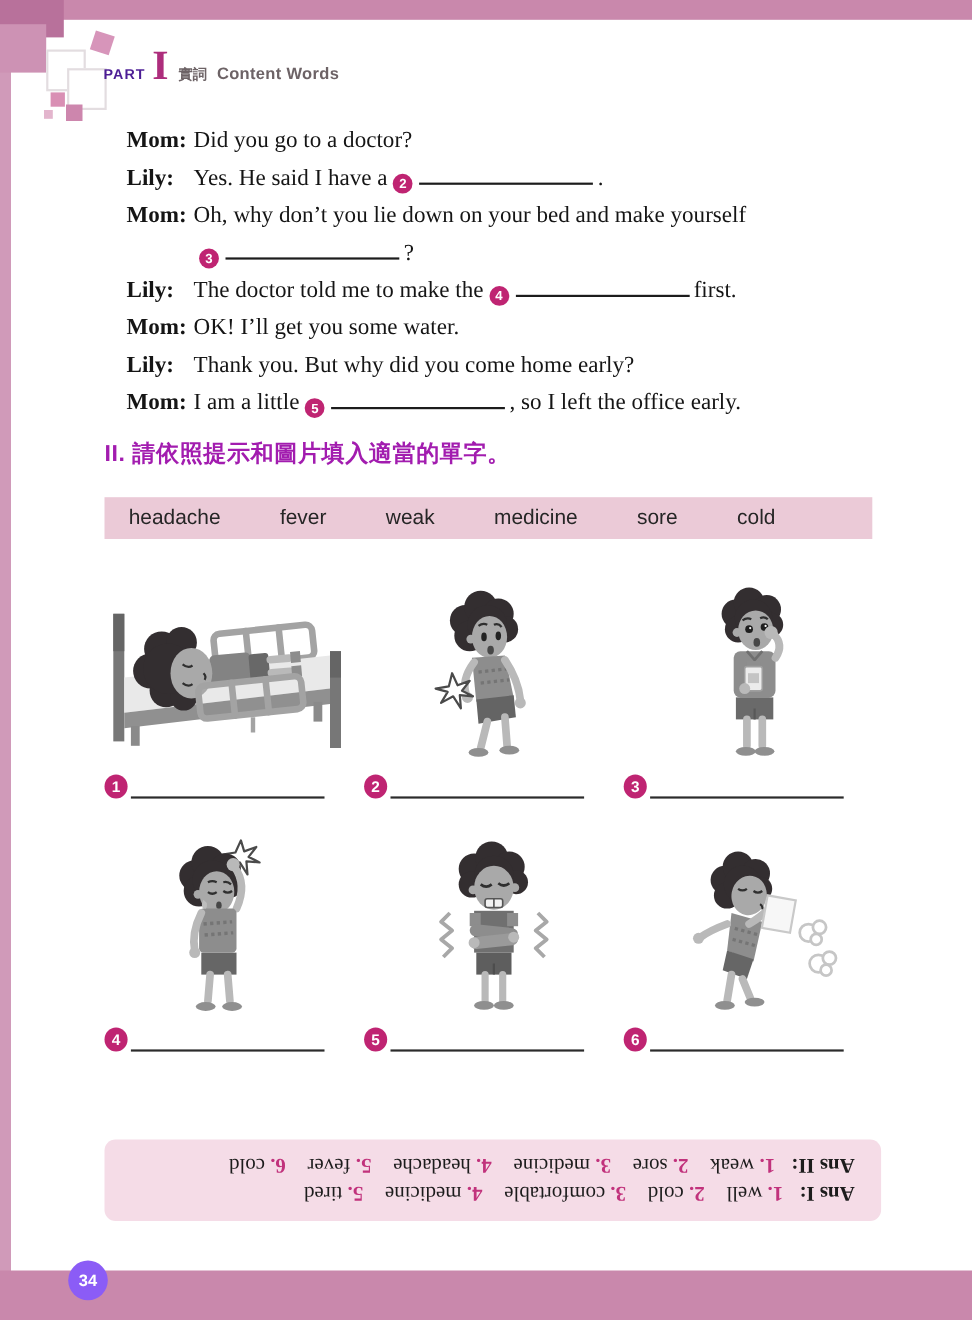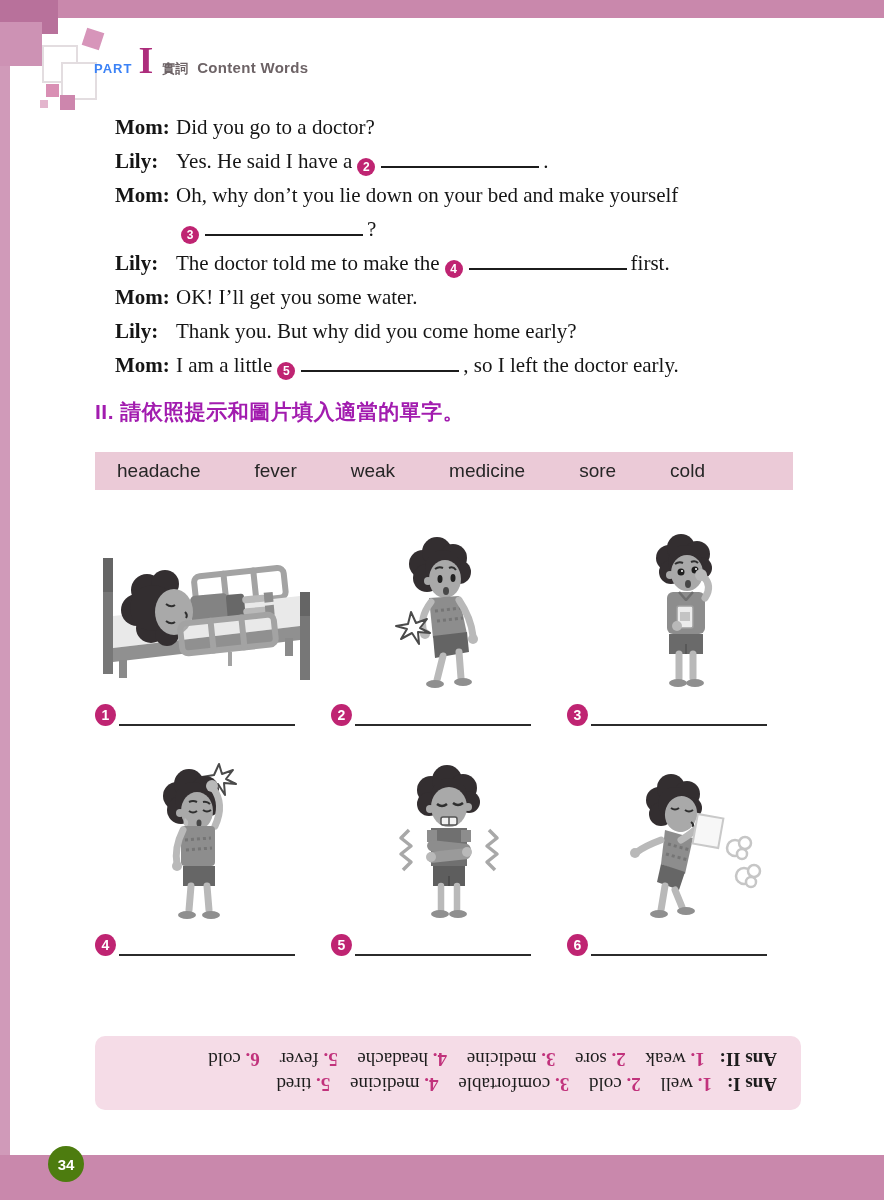--- a/index.html
+++ b/index.html
@@ -13,27 +13,27 @@
   .deco{position:absolute;}
   .sq-a{left:0;top:0;width:58px;height:34px;background:#b8719b;}
   .sq-b{left:0;top:22px;width:42px;height:44px;background:#cd92b4;}
   .sq-diamond{left:84px;top:30px;width:18px;height:18px;background:#d795ba;transform:rotate(18deg);}
   .sq-outline1{left:42px;top:45px;width:32px;height:34px;background:#fff;border:2px solid #e3dde0;}
   .sq-outline2{left:61px;top:62px;width:32px;height:34px;background:#fff;border:2px solid #e3dde0;}
   .sq-c{left:46px;top:84px;width:13px;height:13px;background:#d98fb4;}
   .sq-d{left:40px;top:100px;width:8px;height:8px;background:#e3b5cd;}
   .sq-e{left:60px;top:95px;width:15px;height:15px;background:#cd86ad;}
 
-  .page-circle{position:absolute;left:48px;top:1146px;width:36px;height:36px;border-radius:50%;
-    background:#4d7c0f;color:#fff;font:bold 15px "Liberation Sans",sans-serif;
+  .page-circle{position:absolute;left:62px;top:1146px;width:36px;height:36px;border-radius:50%;
+    background:#8b5cf6;color:#fff;font:bold 15px "Liberation Sans",sans-serif;
     display:flex;align-items:center;justify-content:center;}
 
   
   .header-row{position:absolute;left:94px;top:38px;display:flex;align-items:baseline;}
-  .part-label{color:#3b82f6;font:bold 13px "Liberation Sans",sans-serif;letter-spacing:1px;}
+  .part-label{color:#4c1d95;font:bold 13px "Liberation Sans",sans-serif;letter-spacing:1px;}
   .part-numeral{color:#ad2d7c;font:bold 38px "Liberation Serif",serif;margin:0 9px 0 6px;}
   .part-chinese{color:#6d6366;font:bold 13px "Liberation Sans",sans-serif;margin-right:9px;}
   .part-english{color:#6d6366;font:bold 15px "Liberation Sans",sans-serif;letter-spacing:.3px;margin-top:16px;}
 
   
   .dialogue{position:absolute;left:115px;top:110px;width:670px;font-size:21px;line-height:34px;}
   .dlg-row{display:flex;align-items:flex-start;}
   .dlg-speaker{display:inline-block;width:61px;font-weight:bold;flex:0 0 61px;font-family:Liberation Serif, serif;}
   .dlg-text{flex:1;}
   .nbadge{display:inline-flex;align-items:center;justify-content:center;width:18px;height:18px;
@@ -126,21 +126,21 @@
       <span class="dlg-speaker">Mom:</span>
       <span class="dlg-text"><span>OK! I’ll get you some water.</span></span>
     </div>
     <div class="dlg-row">
       <span class="dlg-speaker">Lily:</span>
       <span class="dlg-text"><span>Thank you. But why did you come home early?</span></span>
     </div>
     <div class="dlg-row">
       <span class="dlg-speaker">Mom:</span>
       <span class="dlg-text">
-        <span>I am a little</span><span class="nbadge">5</span><span class="blank"></span><span class="dlg-post">, so I left the doctor early.</span>
+        <span>I am a little</span><span class="nbadge">5</span><span class="blank"></span><span class="dlg-post">, so I left the office early.</span>
       </span>
     </div>
   </div>
 
   <div class="sec2-heading">II. 請依照提示和圖片填入適當的單字。</div>
 
   <div class="word-bank">
     <span>headache</span>
     <span>fever</span>
     <span>weak</span>

